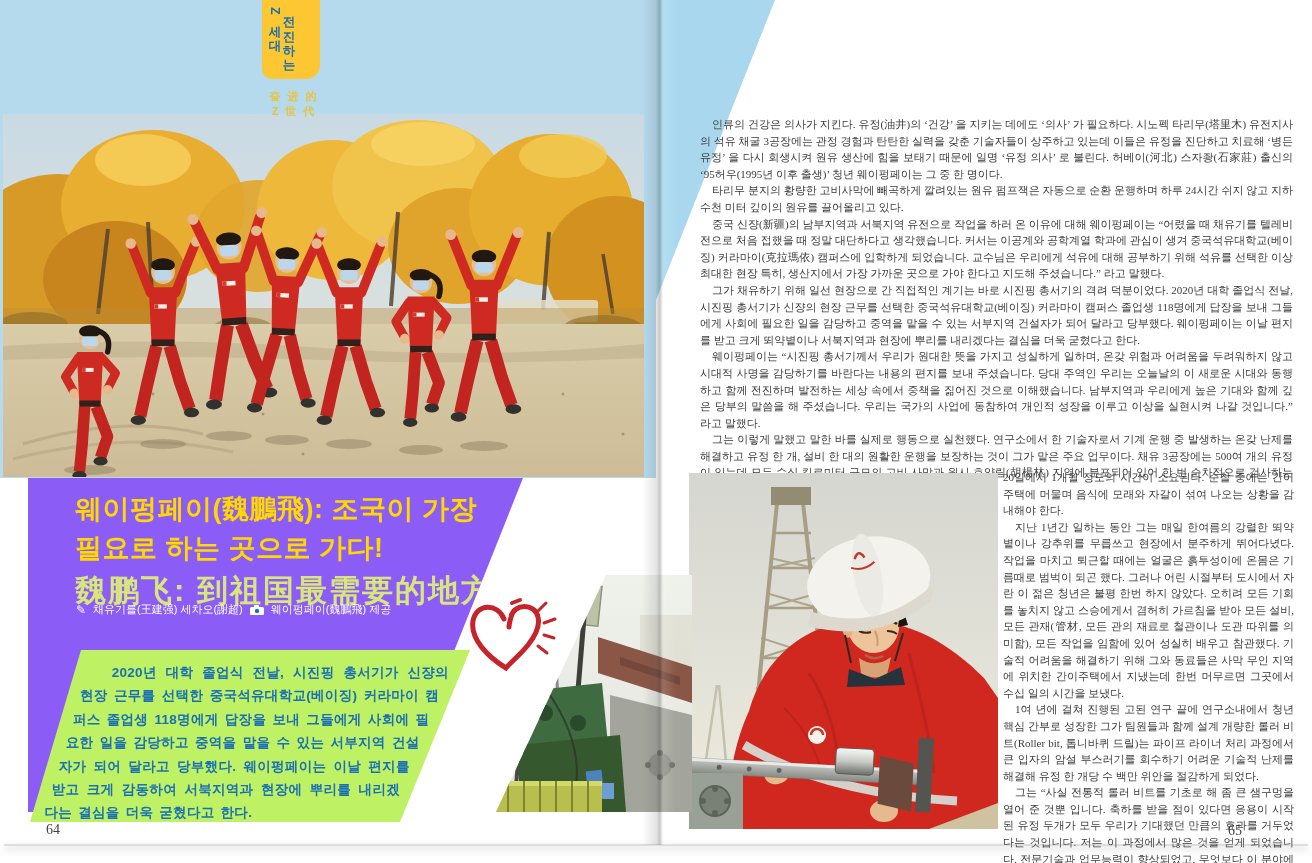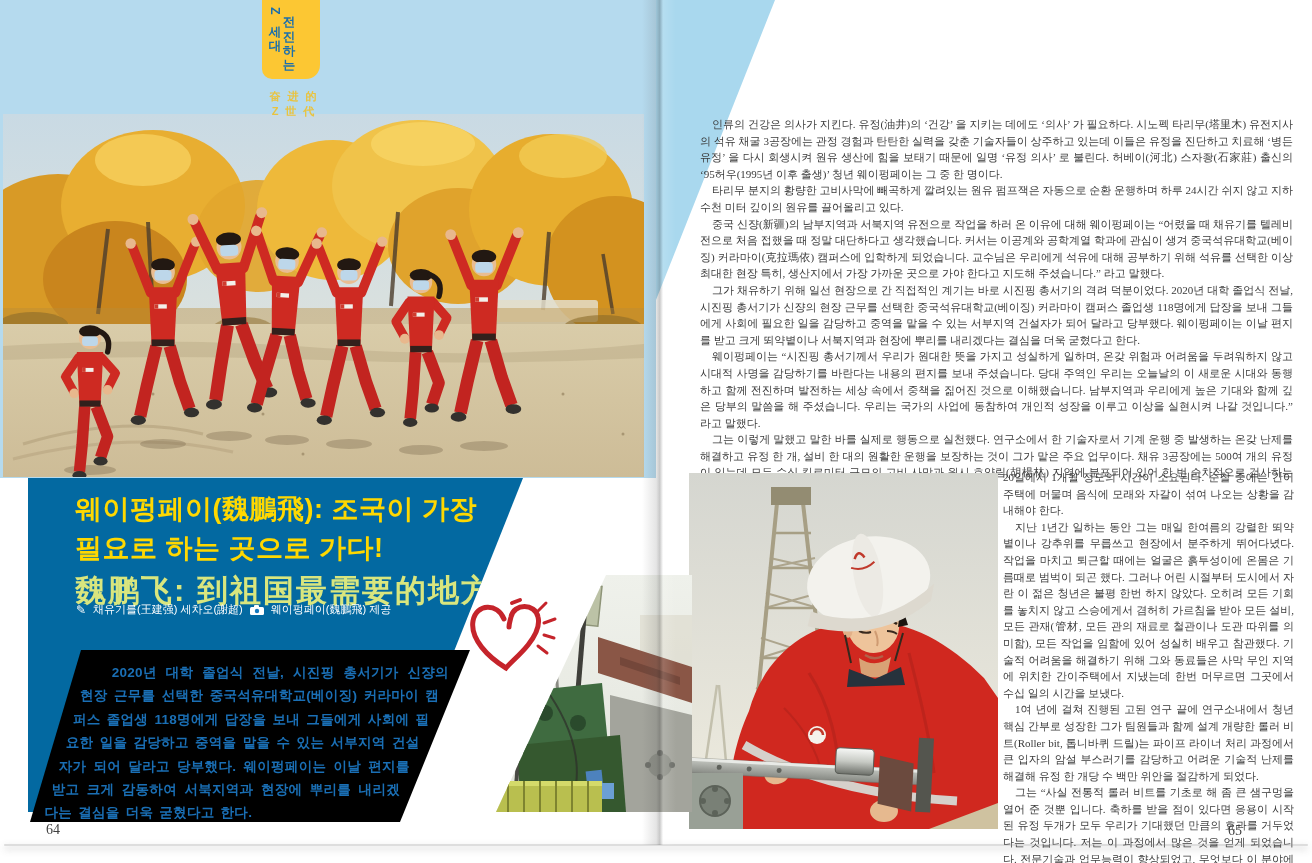--- a/index.html
+++ b/index.html
@@ -14,32 +14,32 @@
 
   .tab { position:absolute; left:262px; top:0; width:58px; height:79px; background:#fcc733;
          border-radius:0 0 14px 10px; padding:7px 24px 0 6px; }
   .tab-v { writing-mode:vertical-rl; font-family:"Liberation Sans", sans-serif; font-weight:bold;
            font-size:12.5px; line-height:14px; letter-spacing:2px; color:#1b6fad; height:70px; }
   .tab-v span { display:block; }
   .tab-cn { position:absolute; left:258px; top:89px; width:70px; text-align:center;
             font-family:"Liberation Sans", sans-serif; font-weight:bold; font-size:11px;
             line-height:15px; letter-spacing:7px; color:#e9c33f; text-indent:7px; }
 
-  .title-box { position:absolute; left:28px; top:478px; width:500px; height:334px; background:#0369a1;
+  .title-box { position:absolute; left:28px; top:478px; width:500px; height:334px; background:#8b5cf6;
                clip-path:polygon(0 0, 495px 0, 362px 334px, 0 334px); }
   .title { position:absolute; left:47px; top:12px; font-family:"Liberation Sans", sans-serif;
            font-weight:bold; font-size:27px; line-height:39px; letter-spacing:0.5px; color:#ffd800; }
   .subtitle { position:absolute; left:47px; top:92px; font-family:"Liberation Sans", sans-serif;
               font-weight:bold; font-size:31px; letter-spacing:2px; color:#d9e67e; }
   .byline { position:absolute; left:48px; top:124px; display:flex; align-items:center; gap:7px;
             font-family:"Liberation Sans", sans-serif; font-size:11px; color:#ffffff; }
   .byline .pen { font-size:12px; transform:rotate(0deg); }
   .byline svg { display:block; }
 
-  .highlight-box { position:absolute; left:30px; top:650px; width:442px; height:192px; background:#000000;
+  .highlight-box { position:absolute; left:30px; top:650px; width:442px; height:192px; background:#bef264;
                    clip-path:polygon(51px 0, 440px 0, 370px 172px, 0 172px); z-index:5; }
   .shim-l { float:left; width:52px; height:172px; shape-outside:polygon(0 0, 52px 0, 0 172px); shape-margin:8px; }
   .shim-r { float:right; width:72px; height:172px; shape-outside:polygon(72px 0, 72px 172px, 0 172px); shape-margin:8px; }
   .highlight-box p { padding-top:11px; font-family:"Liberation Sans", sans-serif; font-weight:bold;
                      font-size:13.5px; line-height:23.4px; color:#1a6fb5; text-align:justify;
                      text-indent:2.2em; letter-spacing:0.3px; word-spacing:2px; }
 
   .photo-frag { position:absolute; left:490px; top:575px; width:202px; height:237px;
                 clip-path:polygon(116px 0, 202px 0, 202px 237px, 6px 237px); z-index:1; }
   .photo-frag svg { display:block; width:100%; height:100%; }
@@ -379,21 +379,21 @@
         <circle cx="14" cy="328" r="3" fill="#5c6259"></circle>
           <circle cx="38" cy="328" r="3" fill="#5c6259"></circle>
       </g>
       <path d="M240,356 L309,330 L309,356 Z" fill="#cfc2a0"></path>
     </svg>
   </div>
 
   <div class="colB">
     <p class="cont">20일에서 1개월 정도의 시간이 소요된다. 순찰 중에는 간이주택에 머물며 음식에 모래와 자갈이 섞여 나오는 상황을 감내해야 한다.</p>
     <p>지난 1년간 일하는 동안 그는 매일 한여름의 강렬한 뙤약볕이나 강추위를 무릅쓰고 현장에서 분주하게 뛰어다녔다. 작업을 마치고 퇴근할 때에는 얼굴은 흙투성이에 온몸은 기름때로 범벅이 되곤 했다. 그러나 어린 시절부터 도시에서 자란 이 젊은 청년은 불평 한번 하지 않았다. 오히려 모든 기회를 놓치지 않고 스승에게서 겸허히 가르침을 받아 모든 설비, 모든 관재(管材, 모든 관의 재료로 철관이나 도관 따위를 의미함), 모든 작업을 임함에 있어 성실히 배우고 참관했다. 기술적 어려움을 해결하기 위해 그와 동료들은 사막 무인 지역에 위치한 간이주택에서 지냈는데 한번 머무르면 그곳에서 수십 일의 시간을 보냈다.</p>
-    <p>1여 년에 걸쳐 진행된 고된 연구 끝에 연구소내에서 청년 핵심 간부로 성장한 그가 팀원들과 함께 설계 개량한 롤러 비트(Roller bit, 톱니바퀴 드릴)는 파이프 라이너 처리 과정에서 큰 입자의 암설 부스러기를 감당하고 어려운 기술적 난제를 해결해 유정 한 개당 수 백만 위안을 절감하게 되었다.</p>
+    <p>1여 년에 걸쳐 진행된 고된 연구 끝에 연구소내에서 청년 핵심 간부로 성장한 그가 팀원들과 함께 설계 개량한 롤러 비트(Roller bit, 톱니바퀴 드릴)는 파이프 라이너 처리 과정에서 큰 입자의 암설 부스러기를 회수하기 어려운 기술적 난제를 해결해 유정 한 개당 수 백만 위안을 절감하게 되었다.</p>
     <p>그는 “사실 전통적 롤러 비트를 기초로 해 좀 큰 샘구멍을 열어 준 것뿐 입니다. 축하를 받을 점이 있다면 응용이 시작된 유정 두개가 모두 우리가 기대했던 만큼의 효과를 거두었다는 것입니다. 저는 이 과정에서 많은 것을 얻게 되었습니다. 전문기술과 업무능력이 향상되었고, 무엇보다 이 분야에 대한 자신감이 커졌습니다. 이 팀에서 일할 수 있게</p>
   </div>
 
   <div class="pagenum pn-r">65</div>
 
   <div class="gutter"></div>
   <div class="bottom-edge"></div>
 </div>
 
 </body></html>

